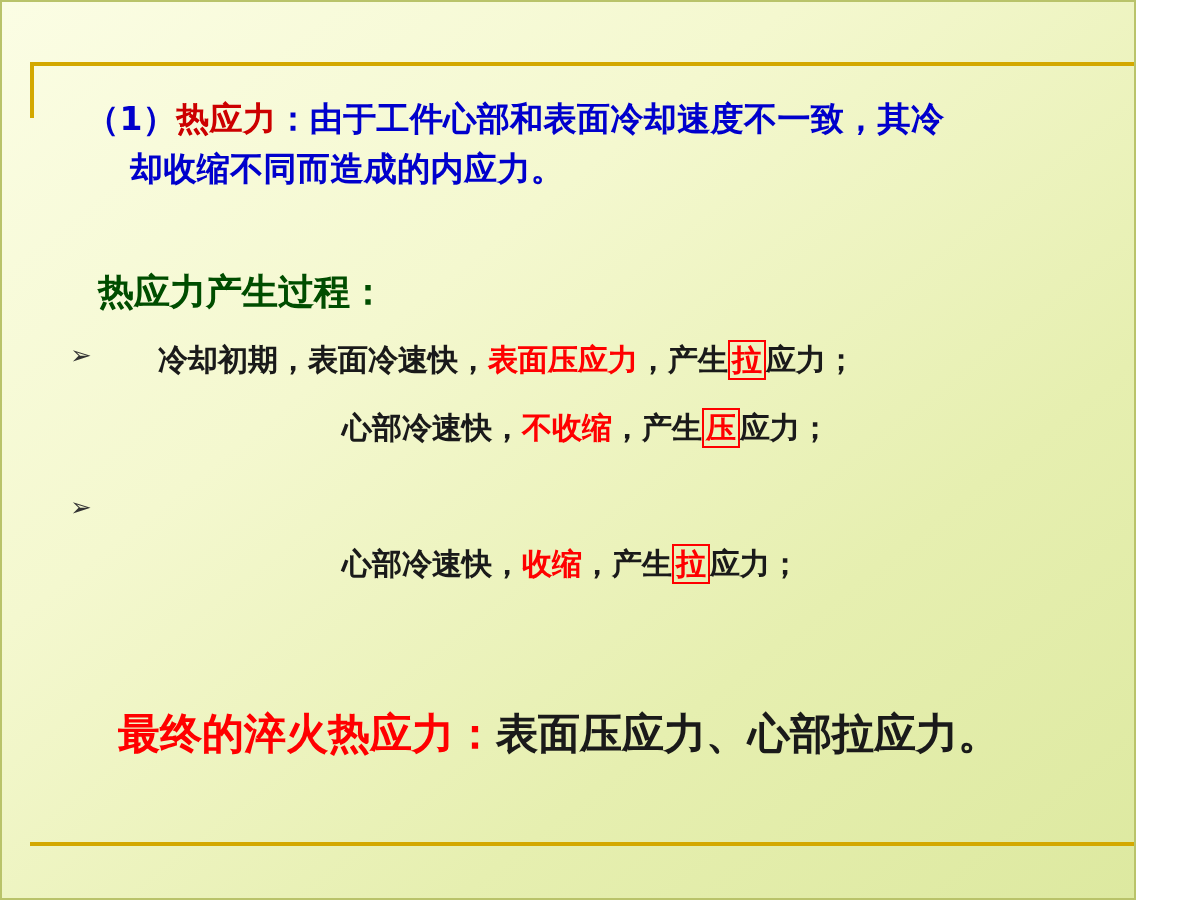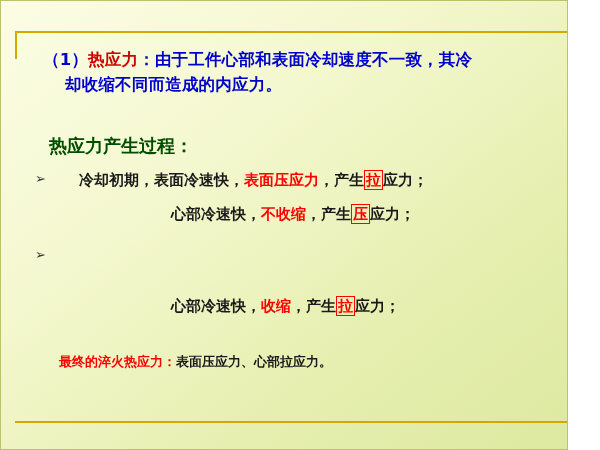--- a/index.html
+++ b/index.html
@@ -111,28 +111,28 @@
     color: #ff0000;
     border: 1px solid #ff0000;
     padding: 0 1px;
   }
 
   #bullet1-mark { top: 170px; }
   #bullet1-line1 { left: 78px; top: 170px; }
   #bullet1-line2 { left: 170px; top: 204px; }
   #bullet2-mark { top: 246px; }
   #bullet2-line1 { left: 78px; top: 246px; }
-  #bullet2-line2 { left: 170px; top: 296px; }
+  #bullet2-line2 { left: 170px; top: 272px; }
 
   
   #conclusion {
     position: absolute;
     left: 58px;
     top: 352px;
-    font-size: 13px;
+    font-size: 21px;
     font-weight: bold;
     color: #1a1a1a;
     white-space: nowrap;
   }
   #conclusion .lead {
     color: #ff0000;
   }
 </style>
 </head>
 <body>

